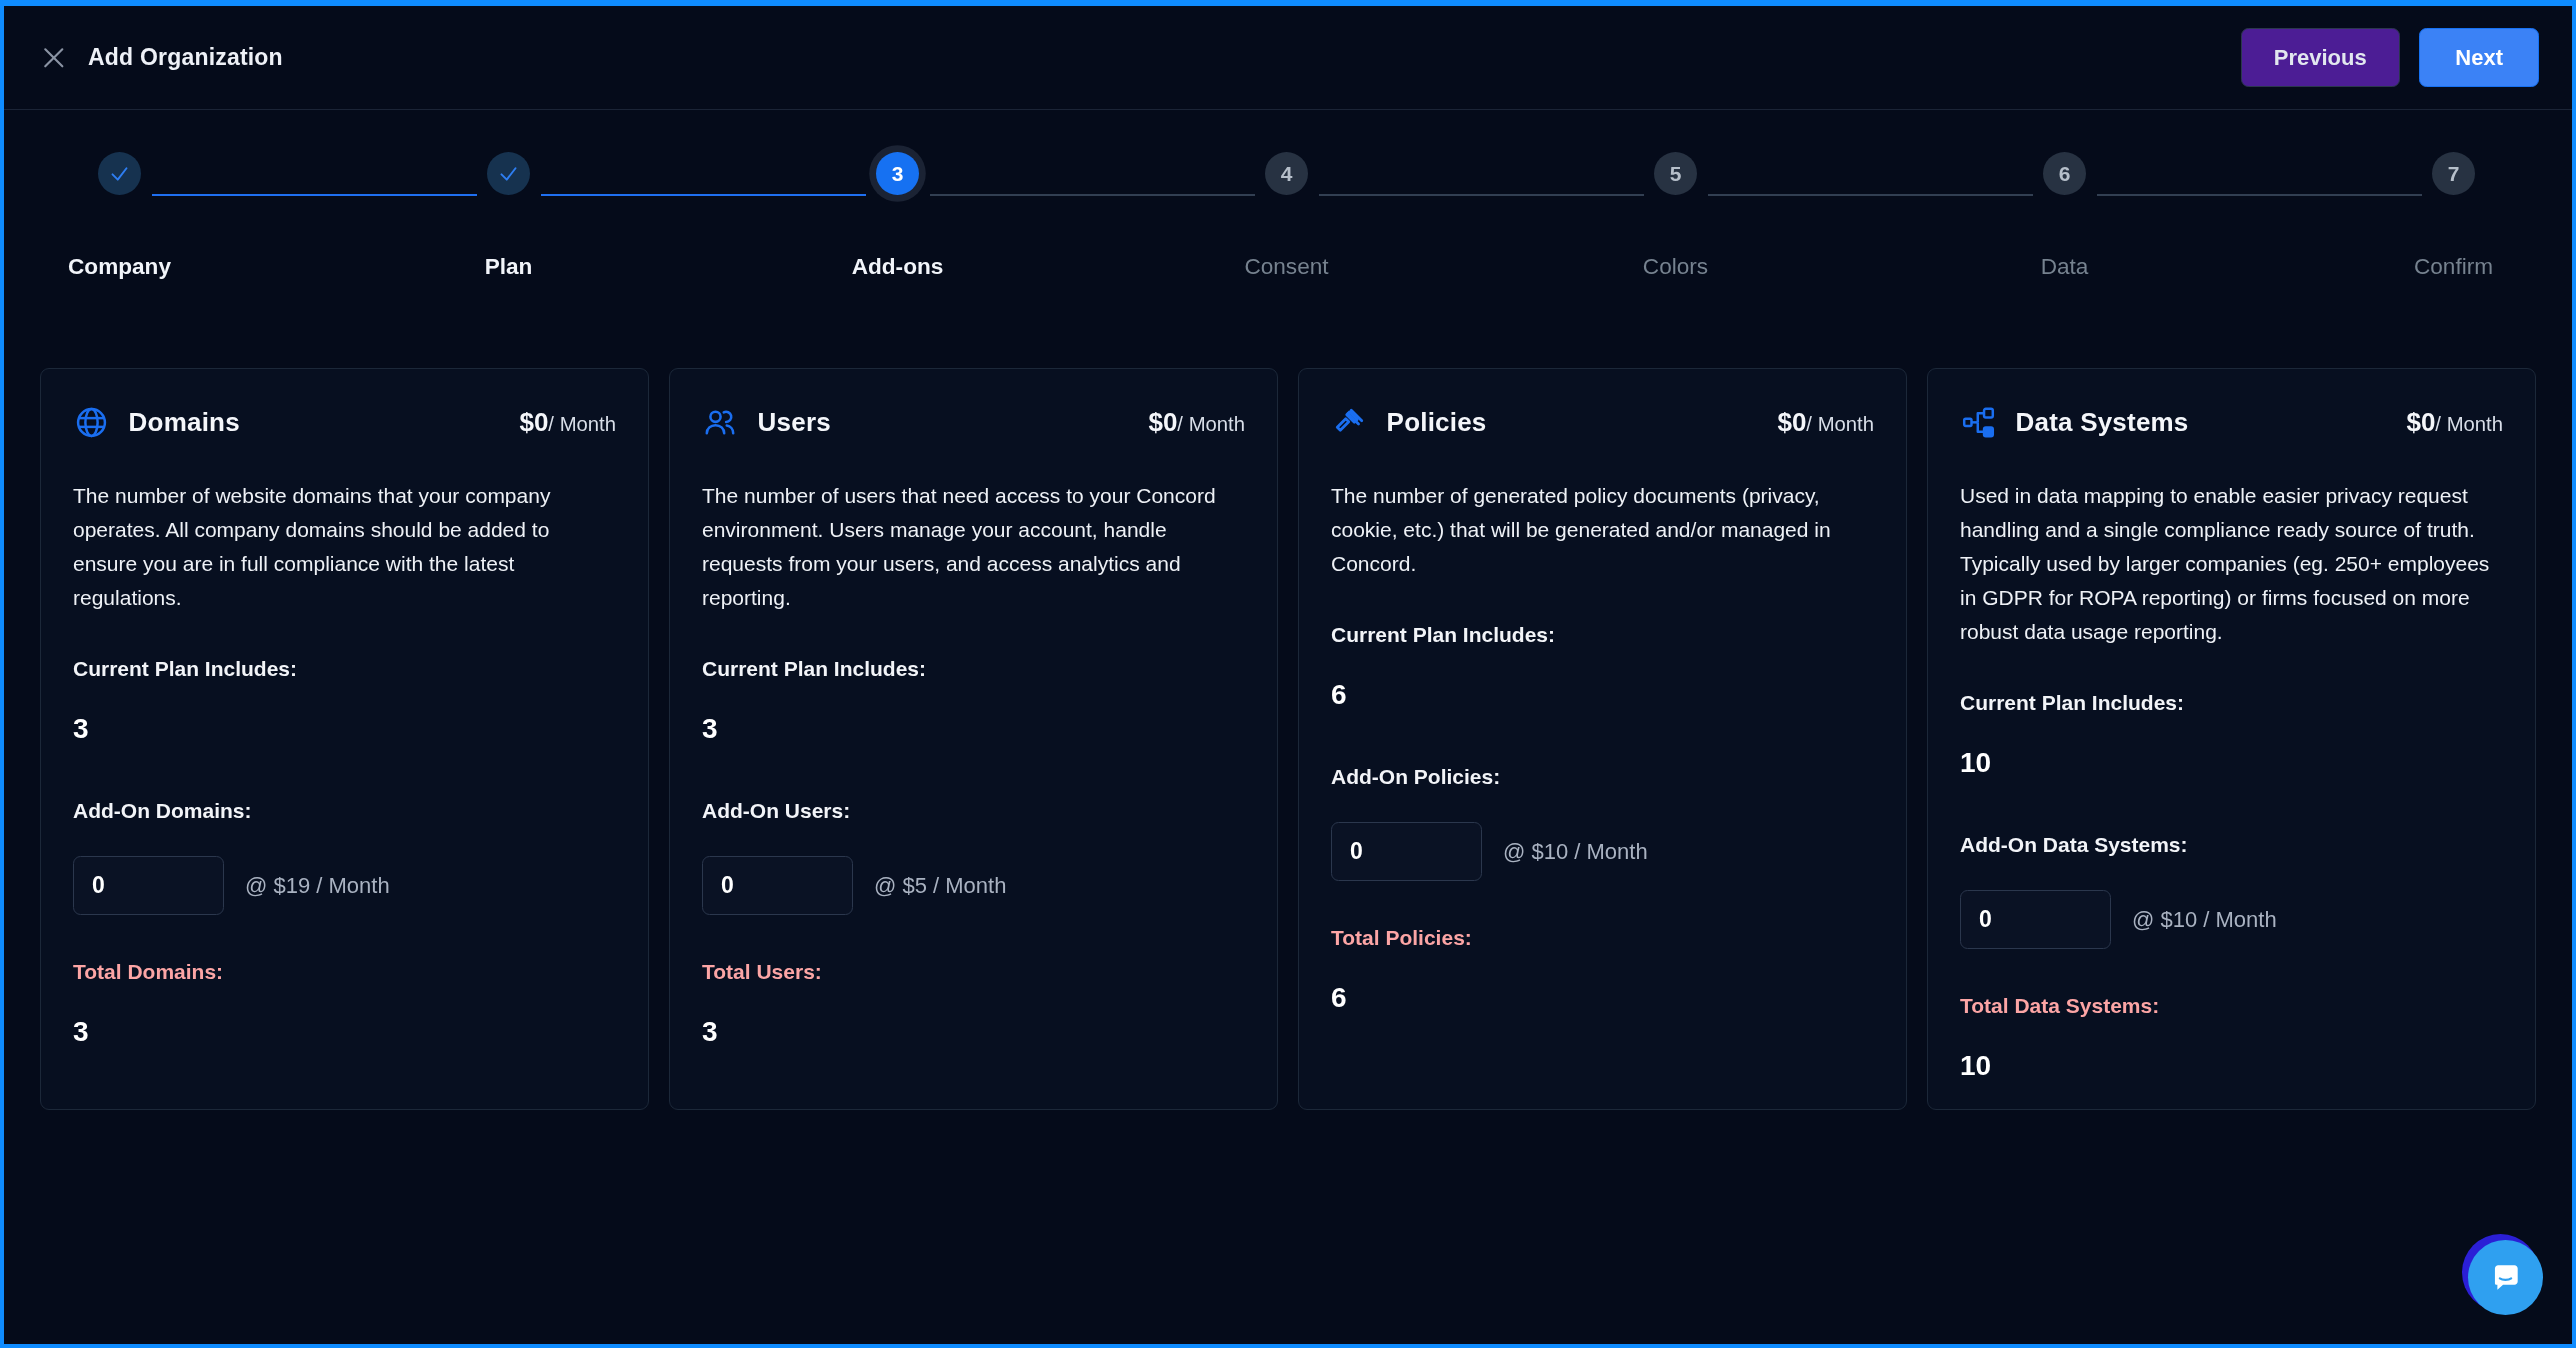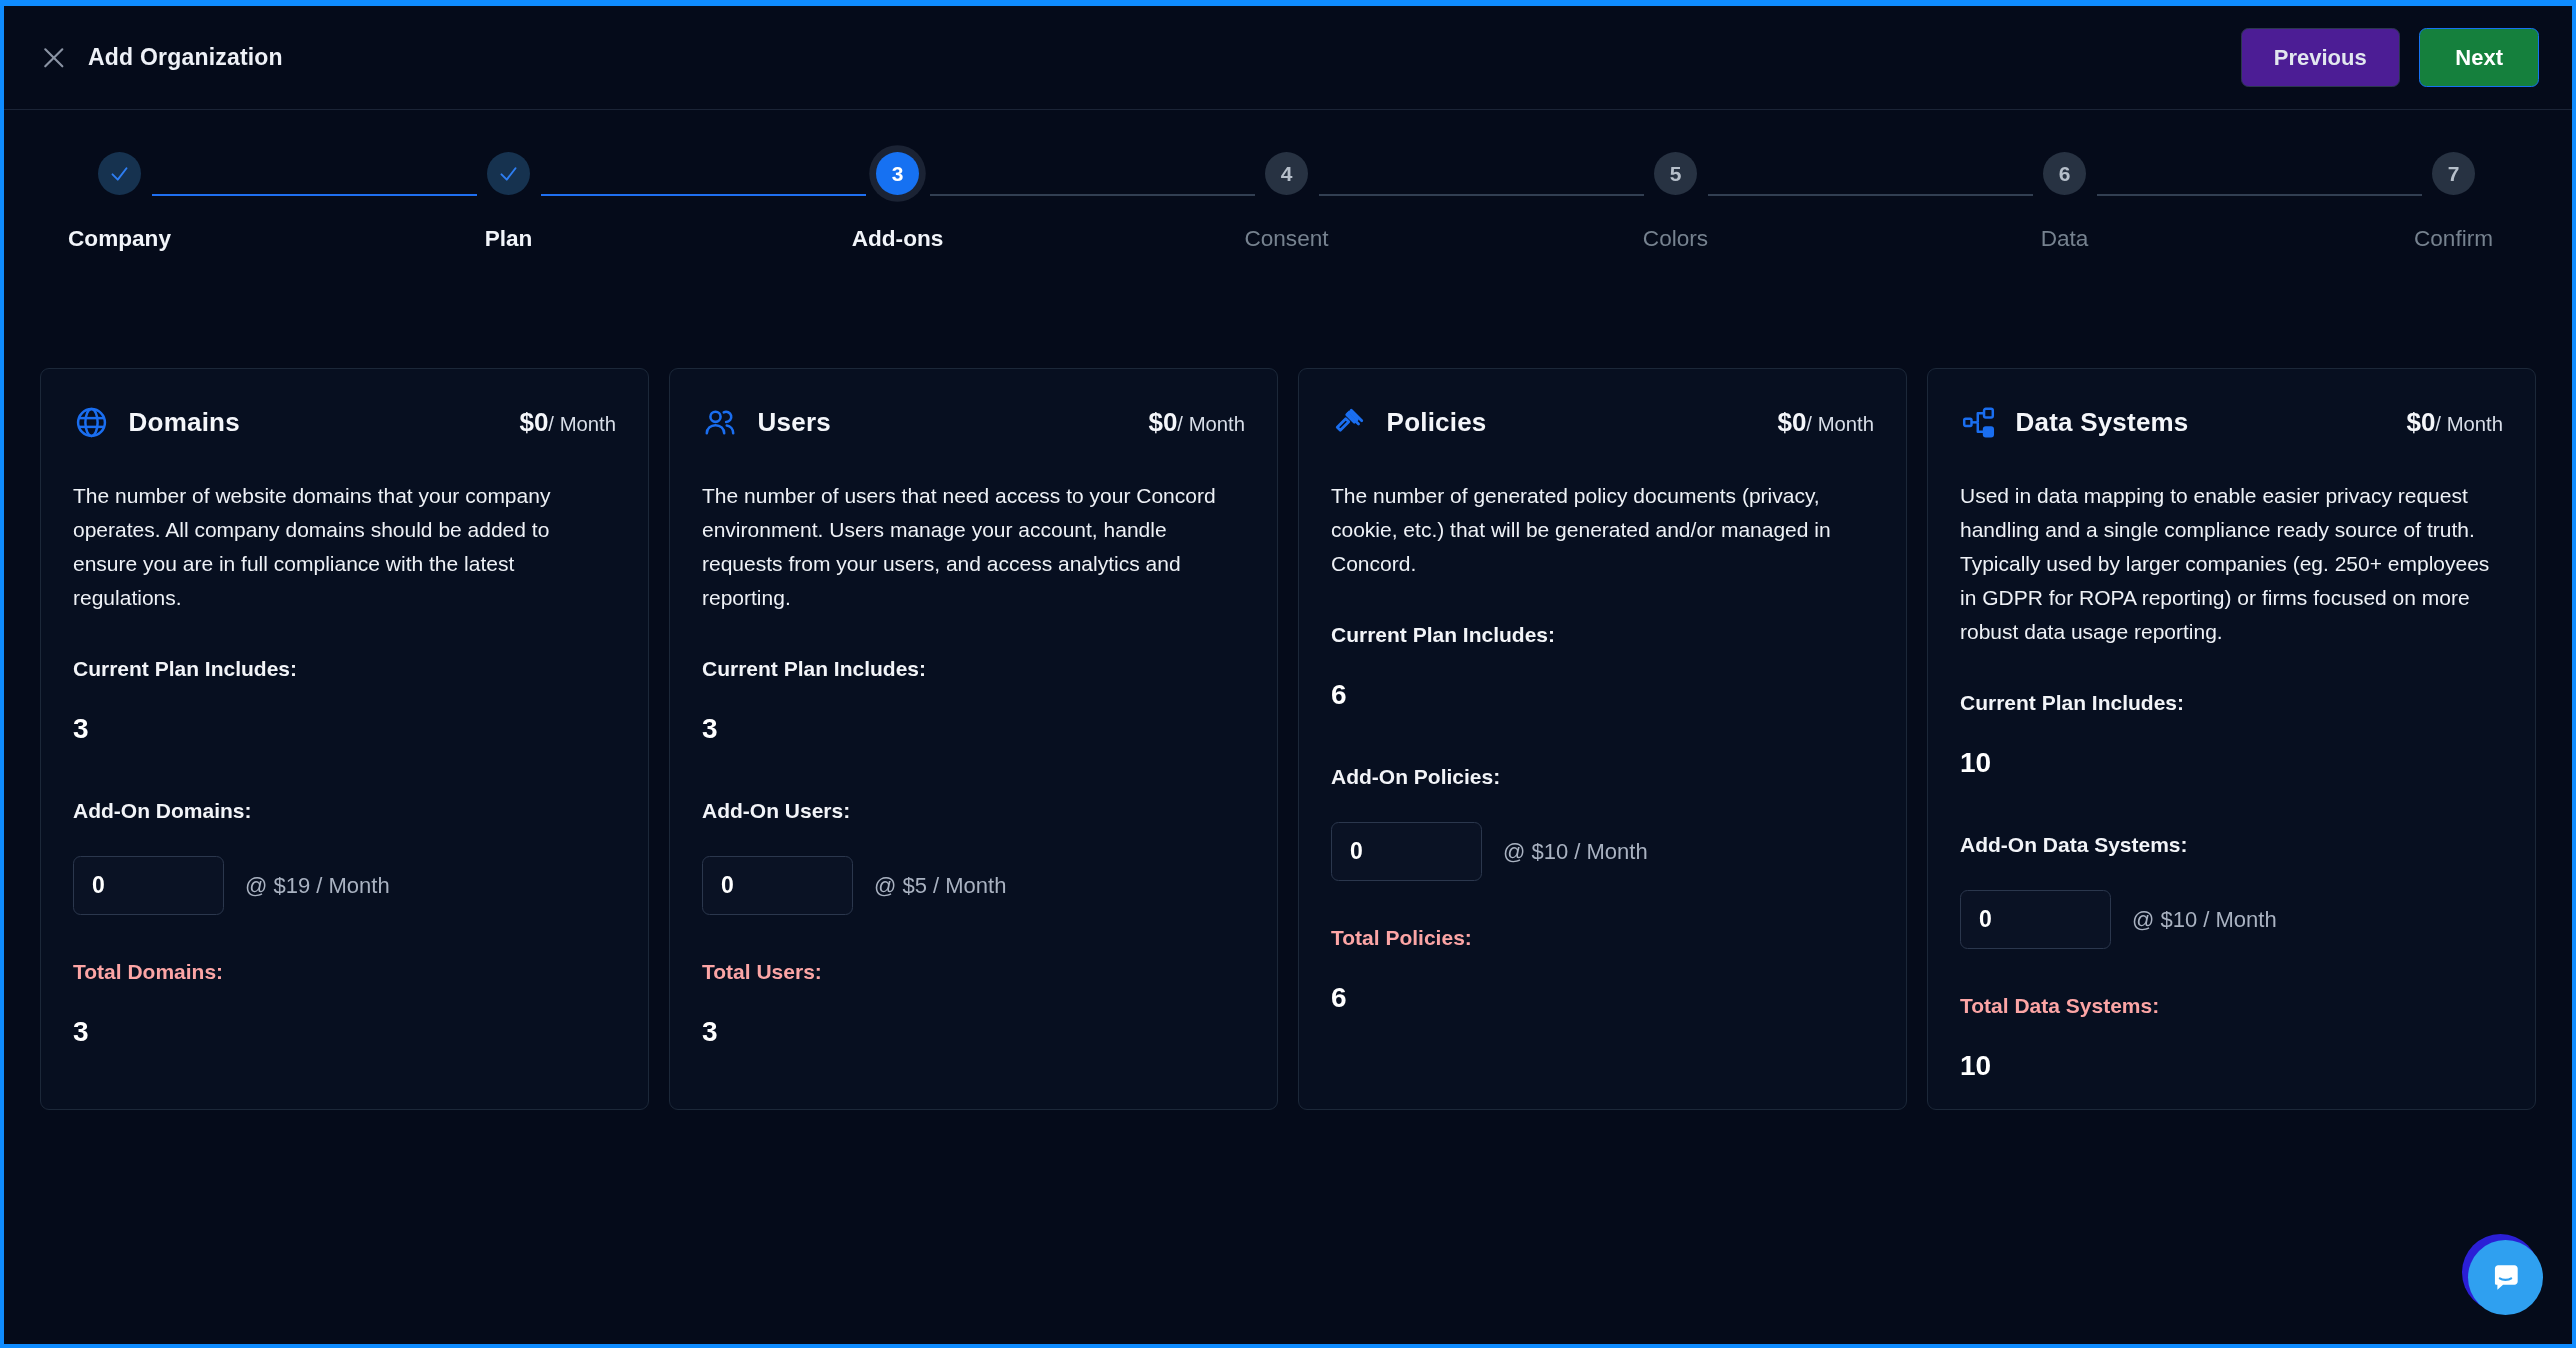--- a/index.html
+++ b/index.html
@@ -24,38 +24,38 @@
   }
   .close-btn { width:33px; height:33px; display:flex; align-items:center; justify-content:center; cursor:pointer; }
   .header-title { font-size:23px; font-weight:700; letter-spacing:0.2px; margin-left:18px; color:#eef1f7; }
   .header-spacer { flex:1; }
   .btn {
     height:59px; border-radius:7.5px; font-size:22px; font-weight:600;
     display:inline-flex; align-items:center; justify-content:center;
     cursor:pointer; font-family:inherit;
   }
   .btn-prev { background:#4c1d95; border:1.5px solid #2b374d; color:#e2e7ef; padding:0 32px; margin-right:19.6px; }
-  .btn-next { background:#15803d; border:1.5px solid #1671f2; color:#ffffff; padding:0 35px; }
+  .btn-next { background:#3b82f6; border:1.5px solid #1671f2; color:#ffffff; padding:0 35px; }
 
   
   .stepper { position:relative; height:190px; }
   .step {
     position:absolute; top:42px; width:241px; margin-left:-121px;
     display:flex; flex-direction:column; align-items:center; cursor:pointer;
   }
   .step { left:calc(116px + var(--i) * 389px); }
   .circle {
     width:43px; height:43px; border-radius:50%;
     display:flex; align-items:center; justify-content:center;
     font-size:21px; font-weight:700;
   }
   .step--done .circle { background:#16324f; }
   .step--active .circle { background:#1671f2; color:#ffffff; box-shadow:0 0 0 6.8px #1b2334; }
   .step--todo .circle { background:#273242; color:#b6bfca; font-weight:600; }
-  .step-label { margin-top:31px; font-size:22.6px; }
+  .step-label { margin-top:59px; font-size:22.6px; }
   .step--done .step-label, .step--active .step-label { color:#f2f5fa; font-weight:600; }
   .step--todo .step-label { color:#76828f; font-weight:400; }
   .connector { position:absolute; top:84px; height:2.3px; }
   .connector { left:calc(116px + var(--i) * 389px + 32px); width:325px; }
   .connector--blue { background:#1f6ff0; }
   .connector--gray { background:#323f52; height:1.5px; }
 
   
   .cards {
     display:flex; gap:20px;

